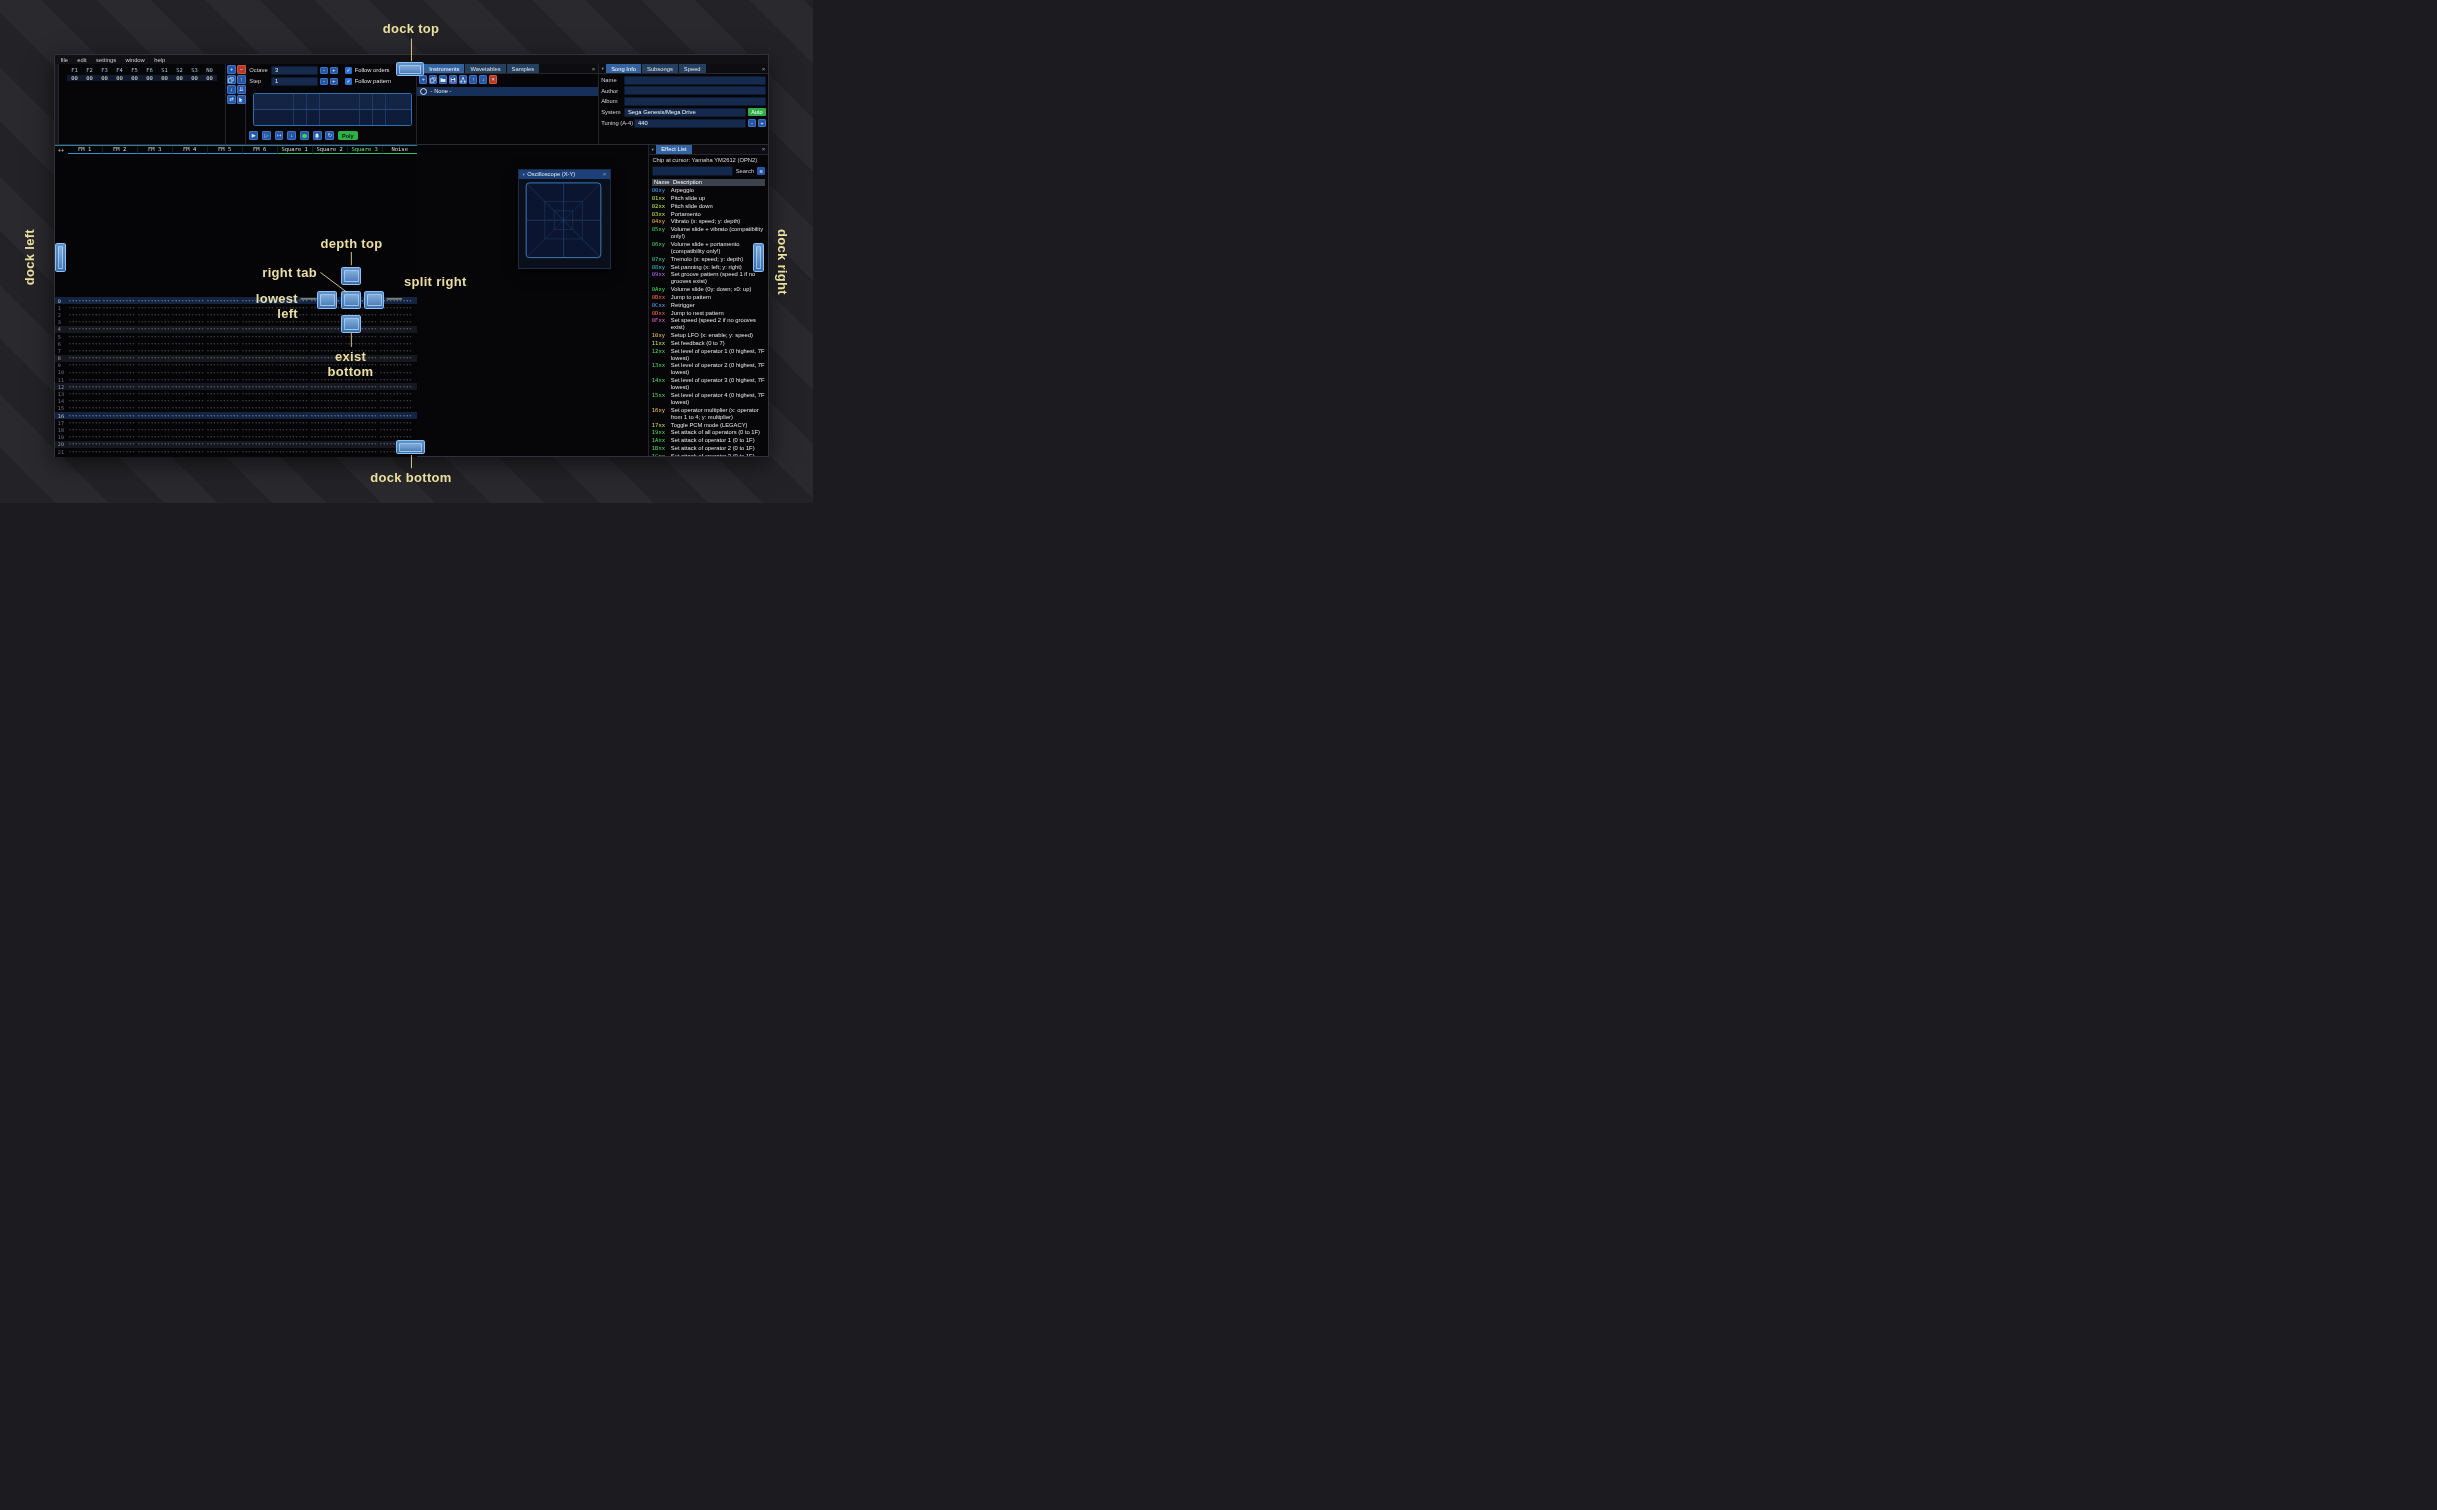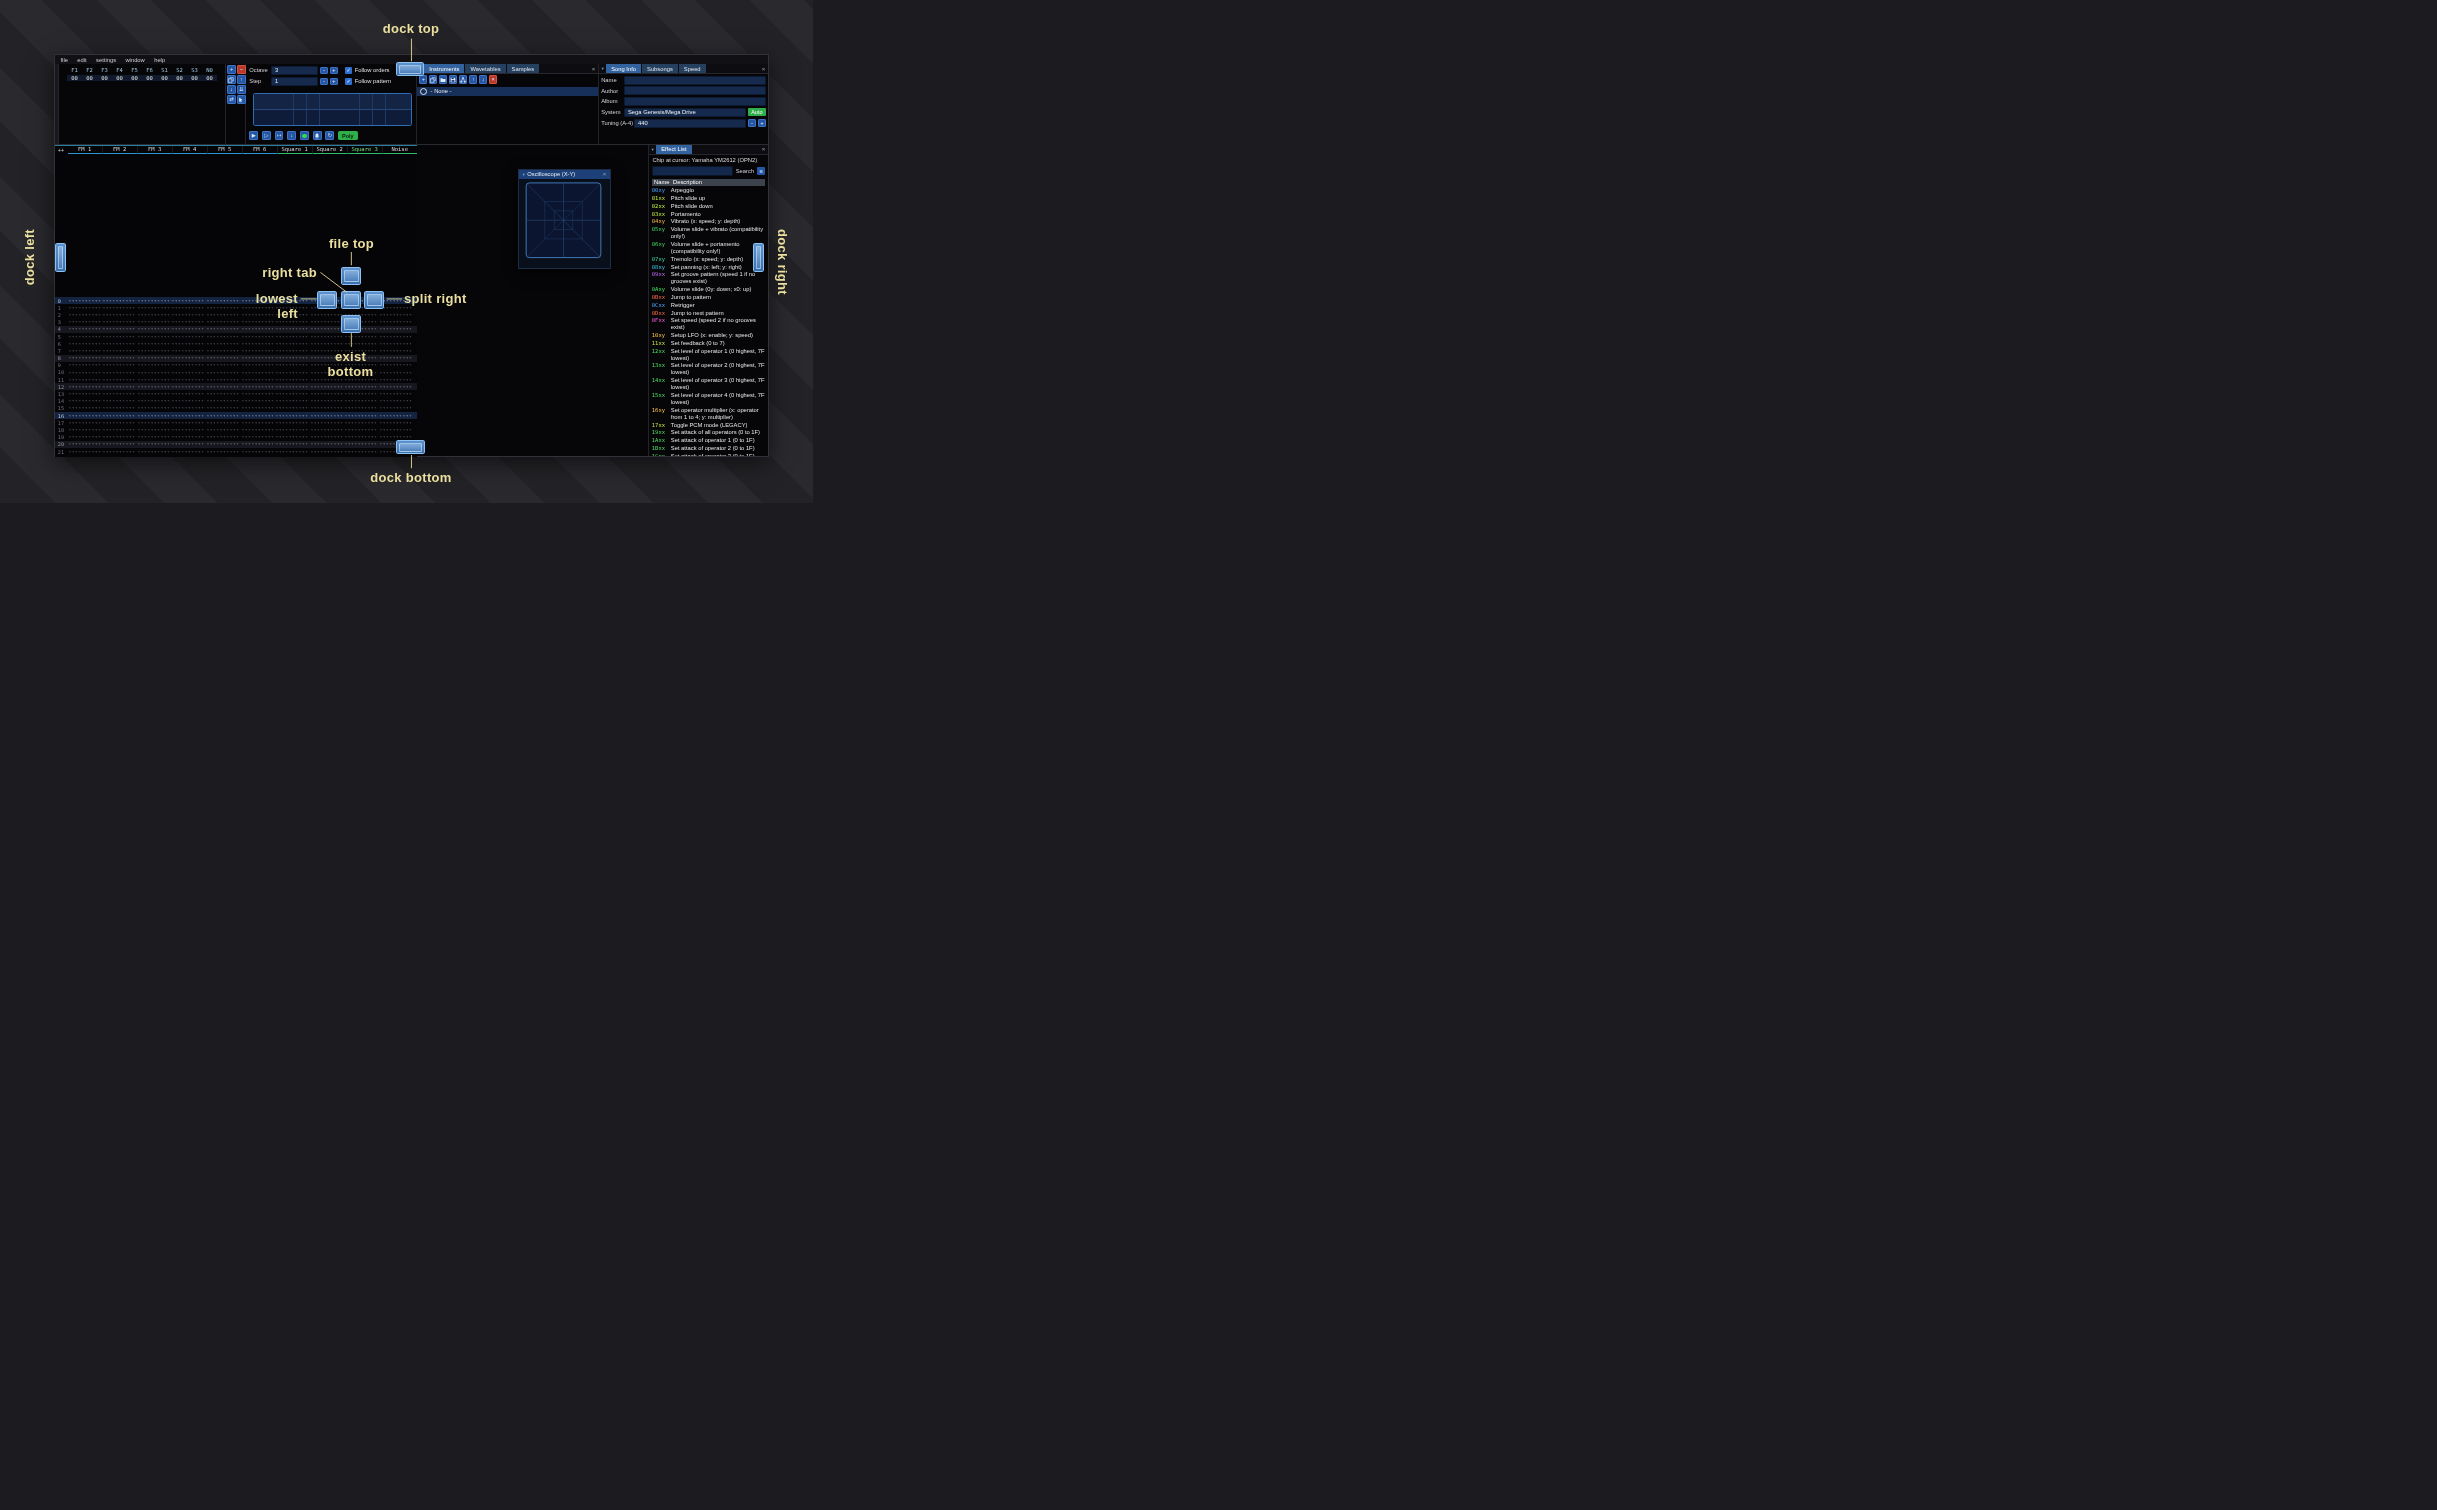--- a/index.html
+++ b/index.html
@@ -819,24 +819,24 @@
   <div class="dock dk-make"></div>
   <div class="dock dk-stop"></div>
   <div class="dock dk-sbot"></div>
   <div class="dock dk-slef"></div>
   <div class="dock dk-srig"></div>
 
   <div class="ann ac" style="left:375px;top:21px;width:72px">dock top</div>
   <div class="ann ac" style="left:367px;top:470px;width:88px">dock bottom</div>
   <div class="ann vert" style="left:22px;top:229px">dock left</div>
   <div class="ann vert-r" style="left:775px;top:229px">dock right</div>
-  <div class="ann ac" style="left:315px;top:236px;width:73px">file top</div>
+  <div class="ann ac" style="left:315px;top:236px;width:73px">depth top</div>
   <div class="ann ar" style="left:251px;top:265px;width:66px">right tab</div>
   <div class="ann ar" style="left:235px;top:291px;width:63px">lowest left</div>
-  <div class="ann" style="left:404px;top:291px;width:72px">split right</div>
+  <div class="ann" style="left:404px;top:274px;width:72px">split right</div>
   <div class="ann ac" style="left:312px;top:349px;width:77px">exist bottom</div>
 
   <svg class="lines" width="813" height="503" viewBox="0 0 1472 912">
     <line x1="745" y1="70" x2="745" y2="111"></line>
     <line x1="745" y1="849" x2="745" y2="825"></line>
     <line x1="636" y1="457" x2="636" y2="481"></line>
     <line x1="636" y1="629" x2="636" y2="604"></line>
     <line x1="544" y1="542" x2="573" y2="542"></line>
     <line x1="700" y1="542" x2="728" y2="542"></line>
     <line x1="580" y1="494" x2="628" y2="530"></line>

